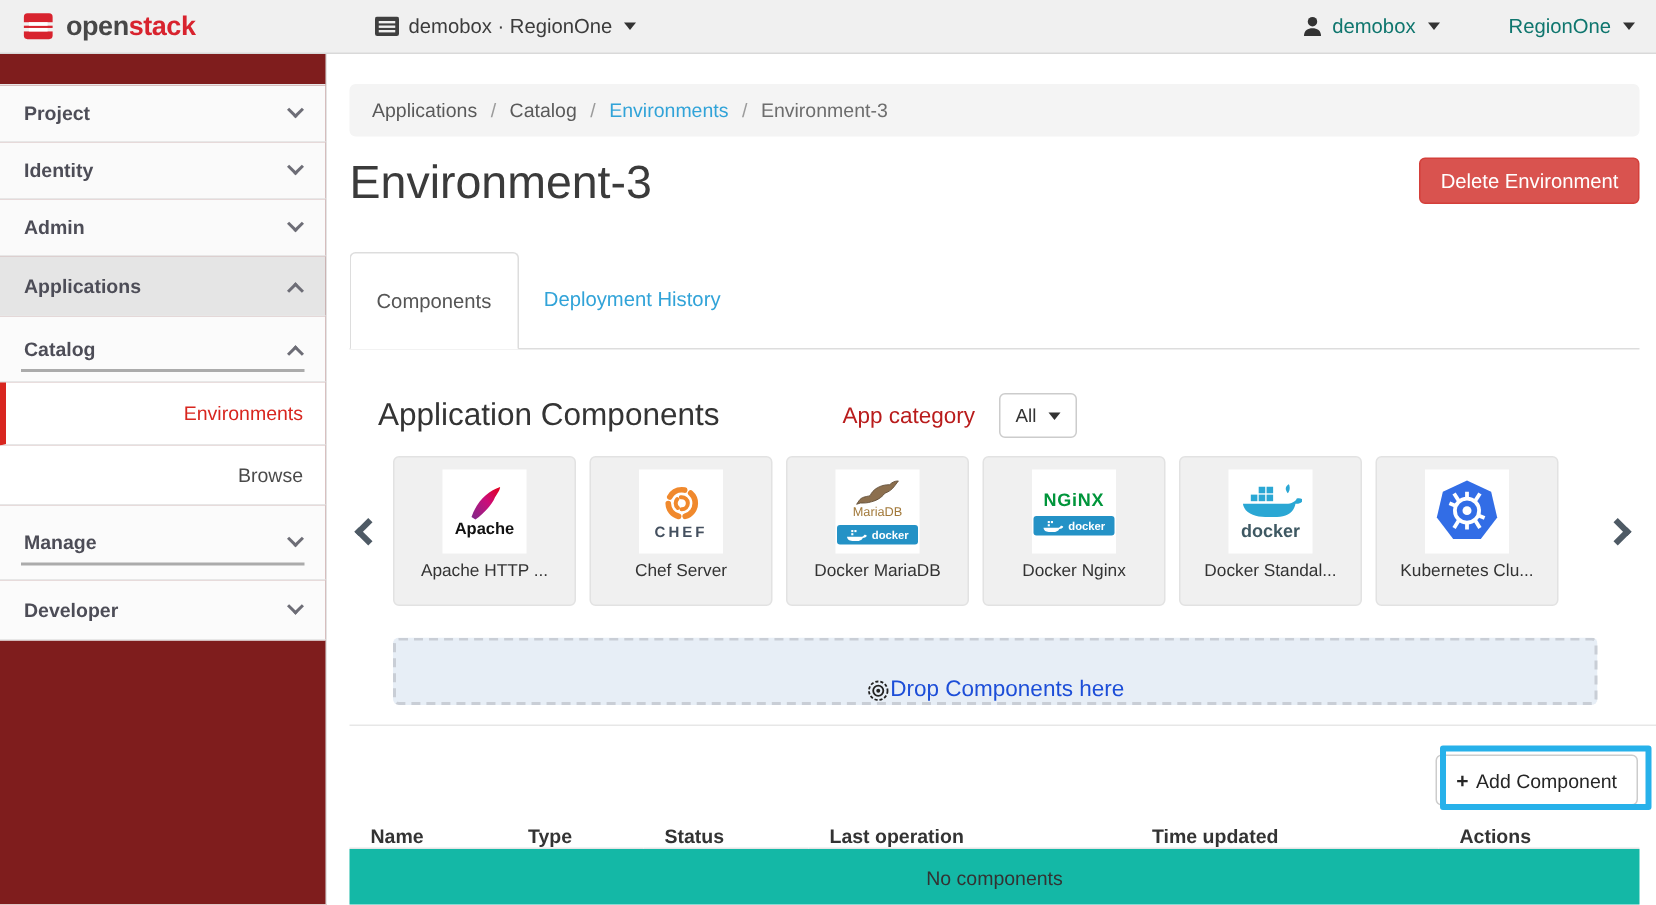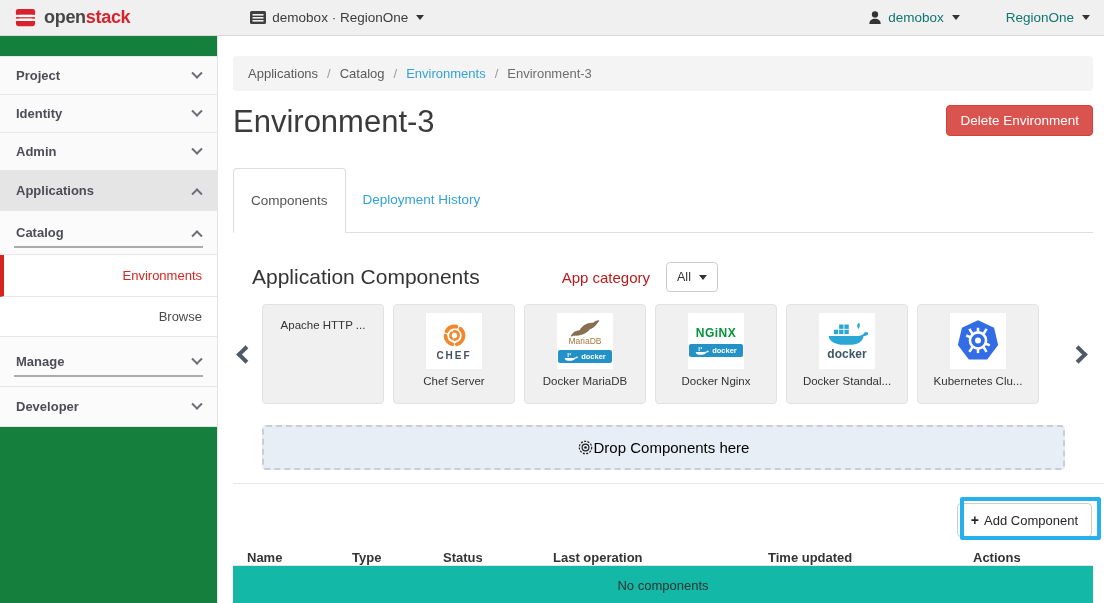--- a/index.html
+++ b/index.html
@@ -22,21 +22,21 @@
   .brand{display:flex;align-items:center;gap:7px;cursor:pointer;}
   .brand-word{font-size:18px;font-weight:600;letter-spacing:-.3px;color:#474747;}
   .brand-word .stack{color:var(--brand-red);}
   .context-switch{display:flex;align-items:center;gap:6px;margin-left:120px;font-size:13.5px;color:#3c3c3c;cursor:pointer;}
   .topbar-right{margin-left:auto;display:flex;align-items:center;gap:46px;}
   .menu-item{display:flex;align-items:center;gap:6px;font-size:13.5px;color:#0f766e;cursor:pointer;}
   .caret{width:0;height:0;border-left:4px solid transparent;border-right:4px solid transparent;border-top:5px solid #333;display:inline-block;margin-left:2px;}
 
   
   .layout{display:flex;height:567px;}
-  .sidebar{width:218px;border-right:1px solid #e4e4e4;background:#15803d;flex:none;}
+  .sidebar{width:218px;border-right:1px solid #e4e4e4;background:#7f1d1d;flex:none;}
   .side-spacer{height:21px;border-bottom:1px solid #e7e7e7;}
   .side-row{display:flex;align-items:center;padding:0 16px;border-bottom:1px solid #e7e7e7;background:#fafafa;cursor:pointer;position:relative;}
   .side-row .side-label{font-size:13px;font-weight:bold;color:var(--side-text);}
   .side-row .chev{margin-left:auto;width:8px;height:8px;border-right:2px solid #6d6d76;border-bottom:2px solid #6d6d76;}
   .chev.down{transform:rotate(45deg) translate(-2px,-2px);}
   .chev.up{transform:rotate(-135deg) translate(-2px,-2px);}
   .row-project,.row-admin,.row-identity{height:38px;}
   .row-applications{height:40px;background:#e5e5e5;}
   .row-catalog{height:44px;background:#fbfbfb;}
   .row-catalog::after,.row-manage::after{content:"";position:absolute;left:14px;right:14px;bottom:6px;height:2px;background:#ababab;}
@@ -84,21 +84,21 @@
   .card-label{font-size:11.5px;color:#333;margin-top:6px;white-space:nowrap;}
   .apache-word{font-size:11px;font-weight:bold;color:#111;margin-top:-2px;}
   .chef-word{font-size:10px;font-weight:bold;color:#44505f;letter-spacing:2px;margin-top:1px;}
   .mariadb-word{font-size:8.5px;color:#a2793a;margin-top:-1px;}
   .nginx-word{font-size:12px;font-weight:bold;color:#00953b;letter-spacing:.5px;}
   .docker-word{font-size:12px;font-weight:bold;color:#3e5862;margin-top:-2px;}
   .docker-strip{width:54px;height:13px;background:#2492c6;border-radius:2px;display:flex;align-items:center;justify-content:center;gap:3px;margin-top:4px;}
   .docker-strip .strip-text{color:#fff;font-size:7.5px;font-weight:bold;}
 
   
-  .dropzone{margin:21px 28px 0 29px;height:45px;background:var(--dropzone-bg);border:2px dashed #c9ced6;border-radius:4px;display:flex;align-items:center;justify-content:center;gap:1px;font-size:15px;color:#000000;}
+  .dropzone{margin:21px 28px 0 29px;height:45px;background:var(--dropzone-bg);border:2px dashed #c9ced6;border-radius:4px;display:flex;align-items:flex-end;justify-content:center;gap:1px;font-size:15px;color:#1d4ed8;}
 
   .section-divider{margin-top:13px;margin-right:-11px;border-top:1px solid #e7e7e7;}
 
   
   .add-row{position:relative;height:46px;margin-top:14px;}
   .add-btn{position:absolute;right:1px;top:5px;background:#fff;border:1px solid #ccc;border-radius:4px;font-size:13px;color:#262626;padding:8px 13px;cursor:pointer;font-family:inherit;display:flex;align-items:center;gap:5px;}
   .add-btn .plus{font-weight:bold;font-size:14px;}
   .cu-highlight{position:absolute;right:-8px;top:-1px;width:141px;height:43px;border:4px solid var(--highlight-blue);border-radius:2px;pointer-events:none;}
 
   
@@ -218,20 +218,33 @@
         <span>All</span>
         <span class="caret"></span>
       </button>
     </div>
 
     <div class="carousel">
       <span class="car-chev left"></span>
       <div class="cards">
 
         <div class="card">
+          <div class="logo">
+            <svg width="28" height="26" viewBox="0 0 30 30">
+              <defs>
+                  <linearGradient id="apg" x1="1" y1="0" x2="0" y2="1">
+                <stop offset="0" stop-color="#e2001a"></stop>
+                    <stop offset=".45" stop-color="#cb0d7a"></stop>
+                    <stop offset="1" stop-color="#7d2b8b"></stop>
+              </linearGradient>
+                </defs>
+              <path d="M27 2 C18 5 9 13 5 25 l3 2 C15 22 21 15 23 10 25 7 27 4 27 2 Z" fill="url(#apg)"></path>
+            </svg>
+            <span class="apache-word">Apache</span>
+          </div>
           <div class="card-label">Apache HTTP ...</div>
         </div>
 
         <div class="card">
           <div class="logo">
             <svg width="27" height="27" viewBox="0 0 30 30">
               <g fill="none" stroke="#f0892d" stroke-linecap="round">
                 <circle cx="15" cy="15" r="10" stroke-width="4.2" stroke-dasharray="13 5"></circle>
                 <circle cx="15" cy="15" r="4.5" stroke-width="3" stroke-dasharray="7 3"></circle>
               </g>

